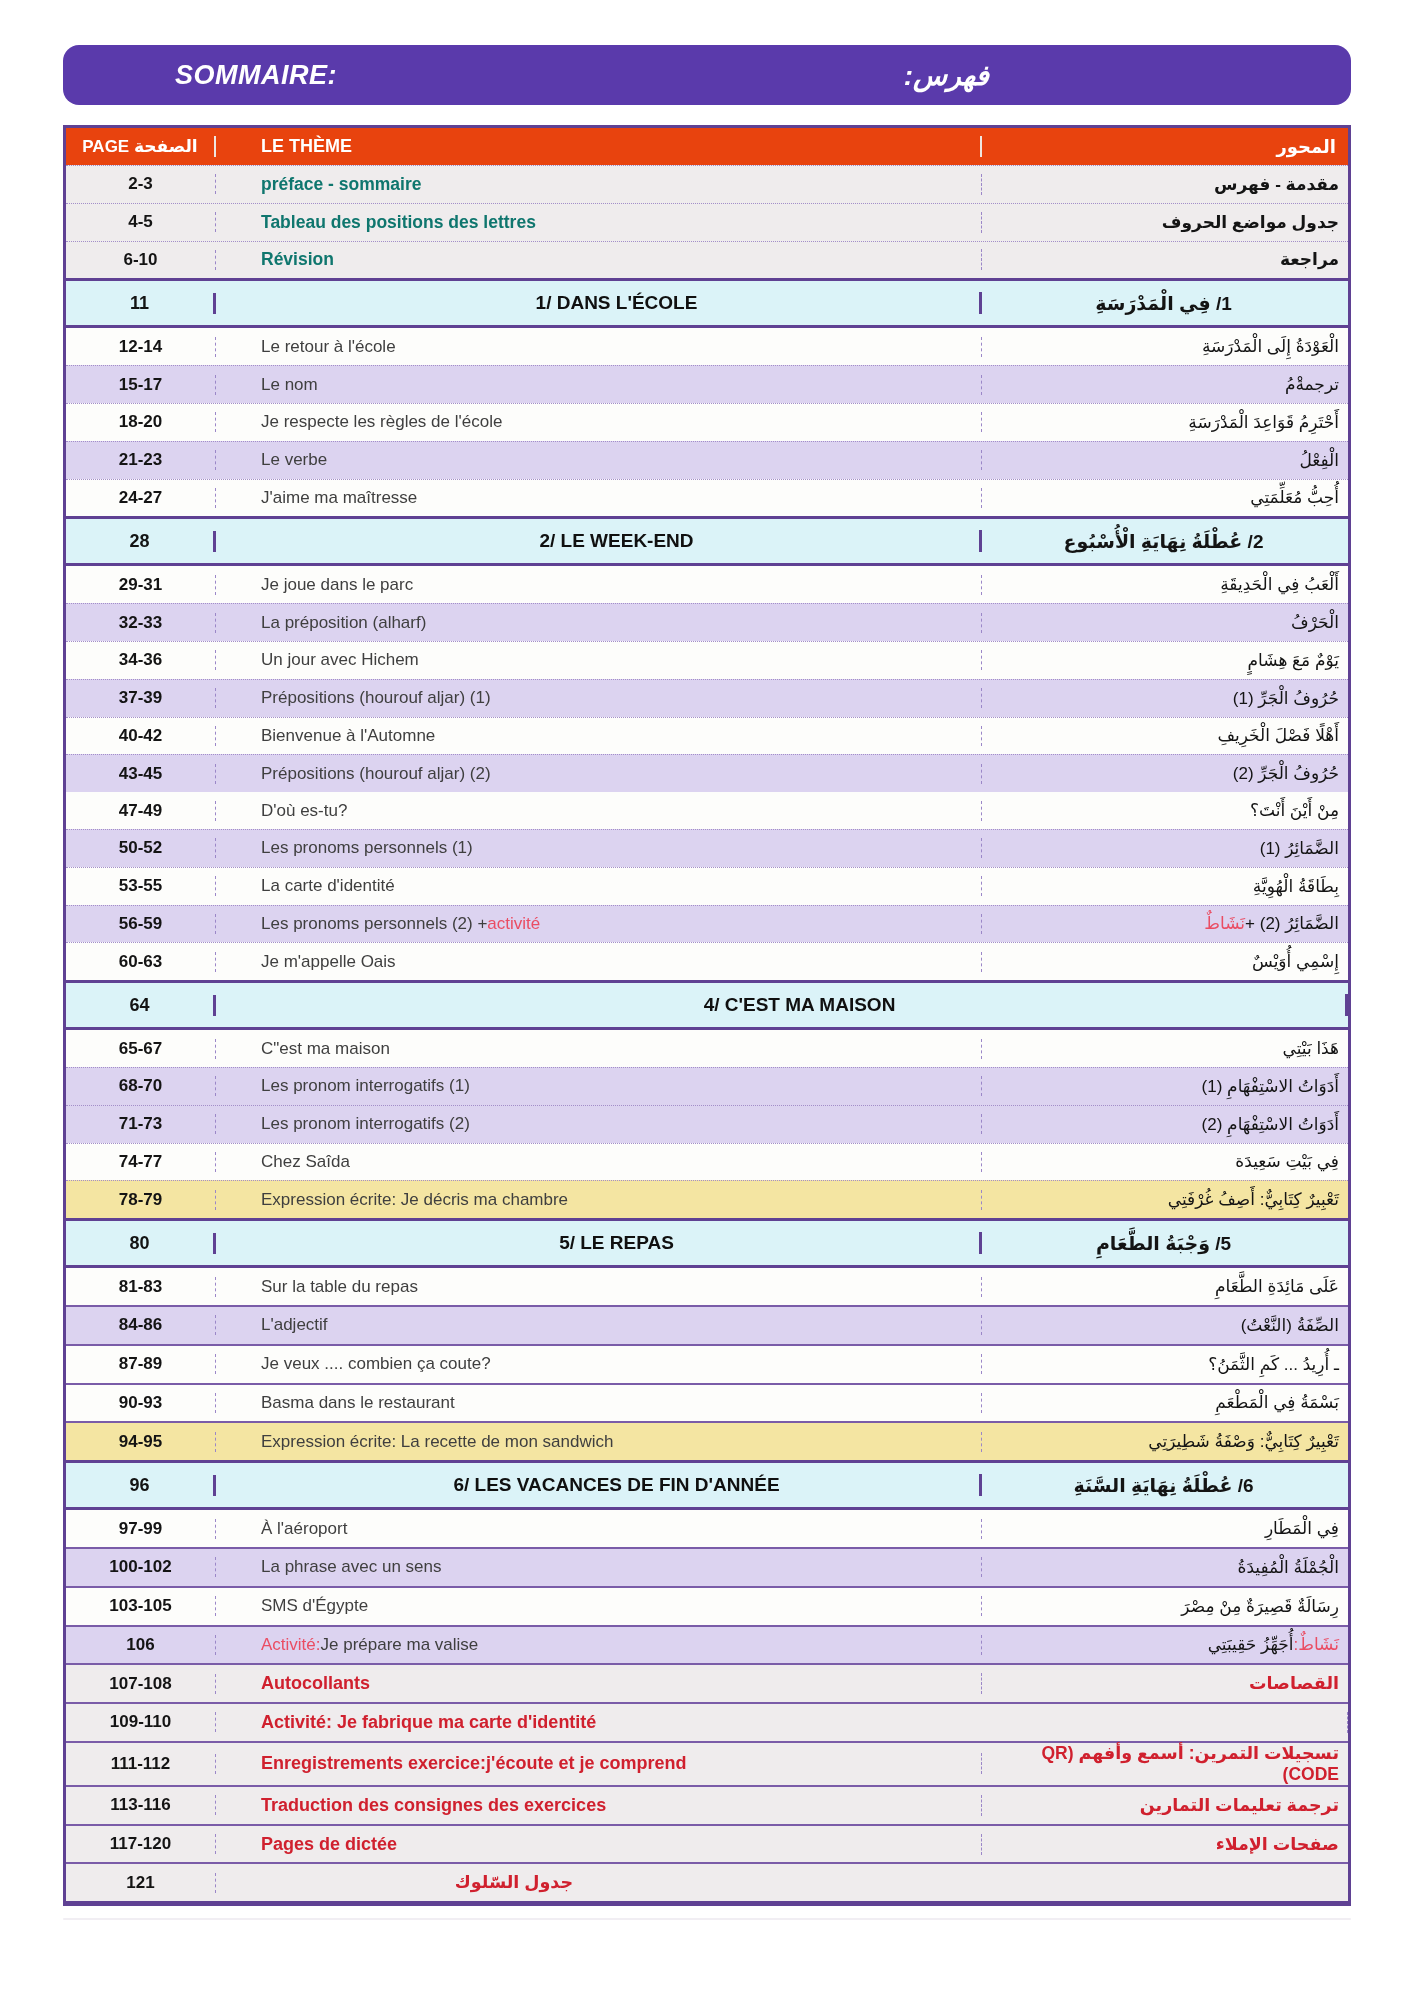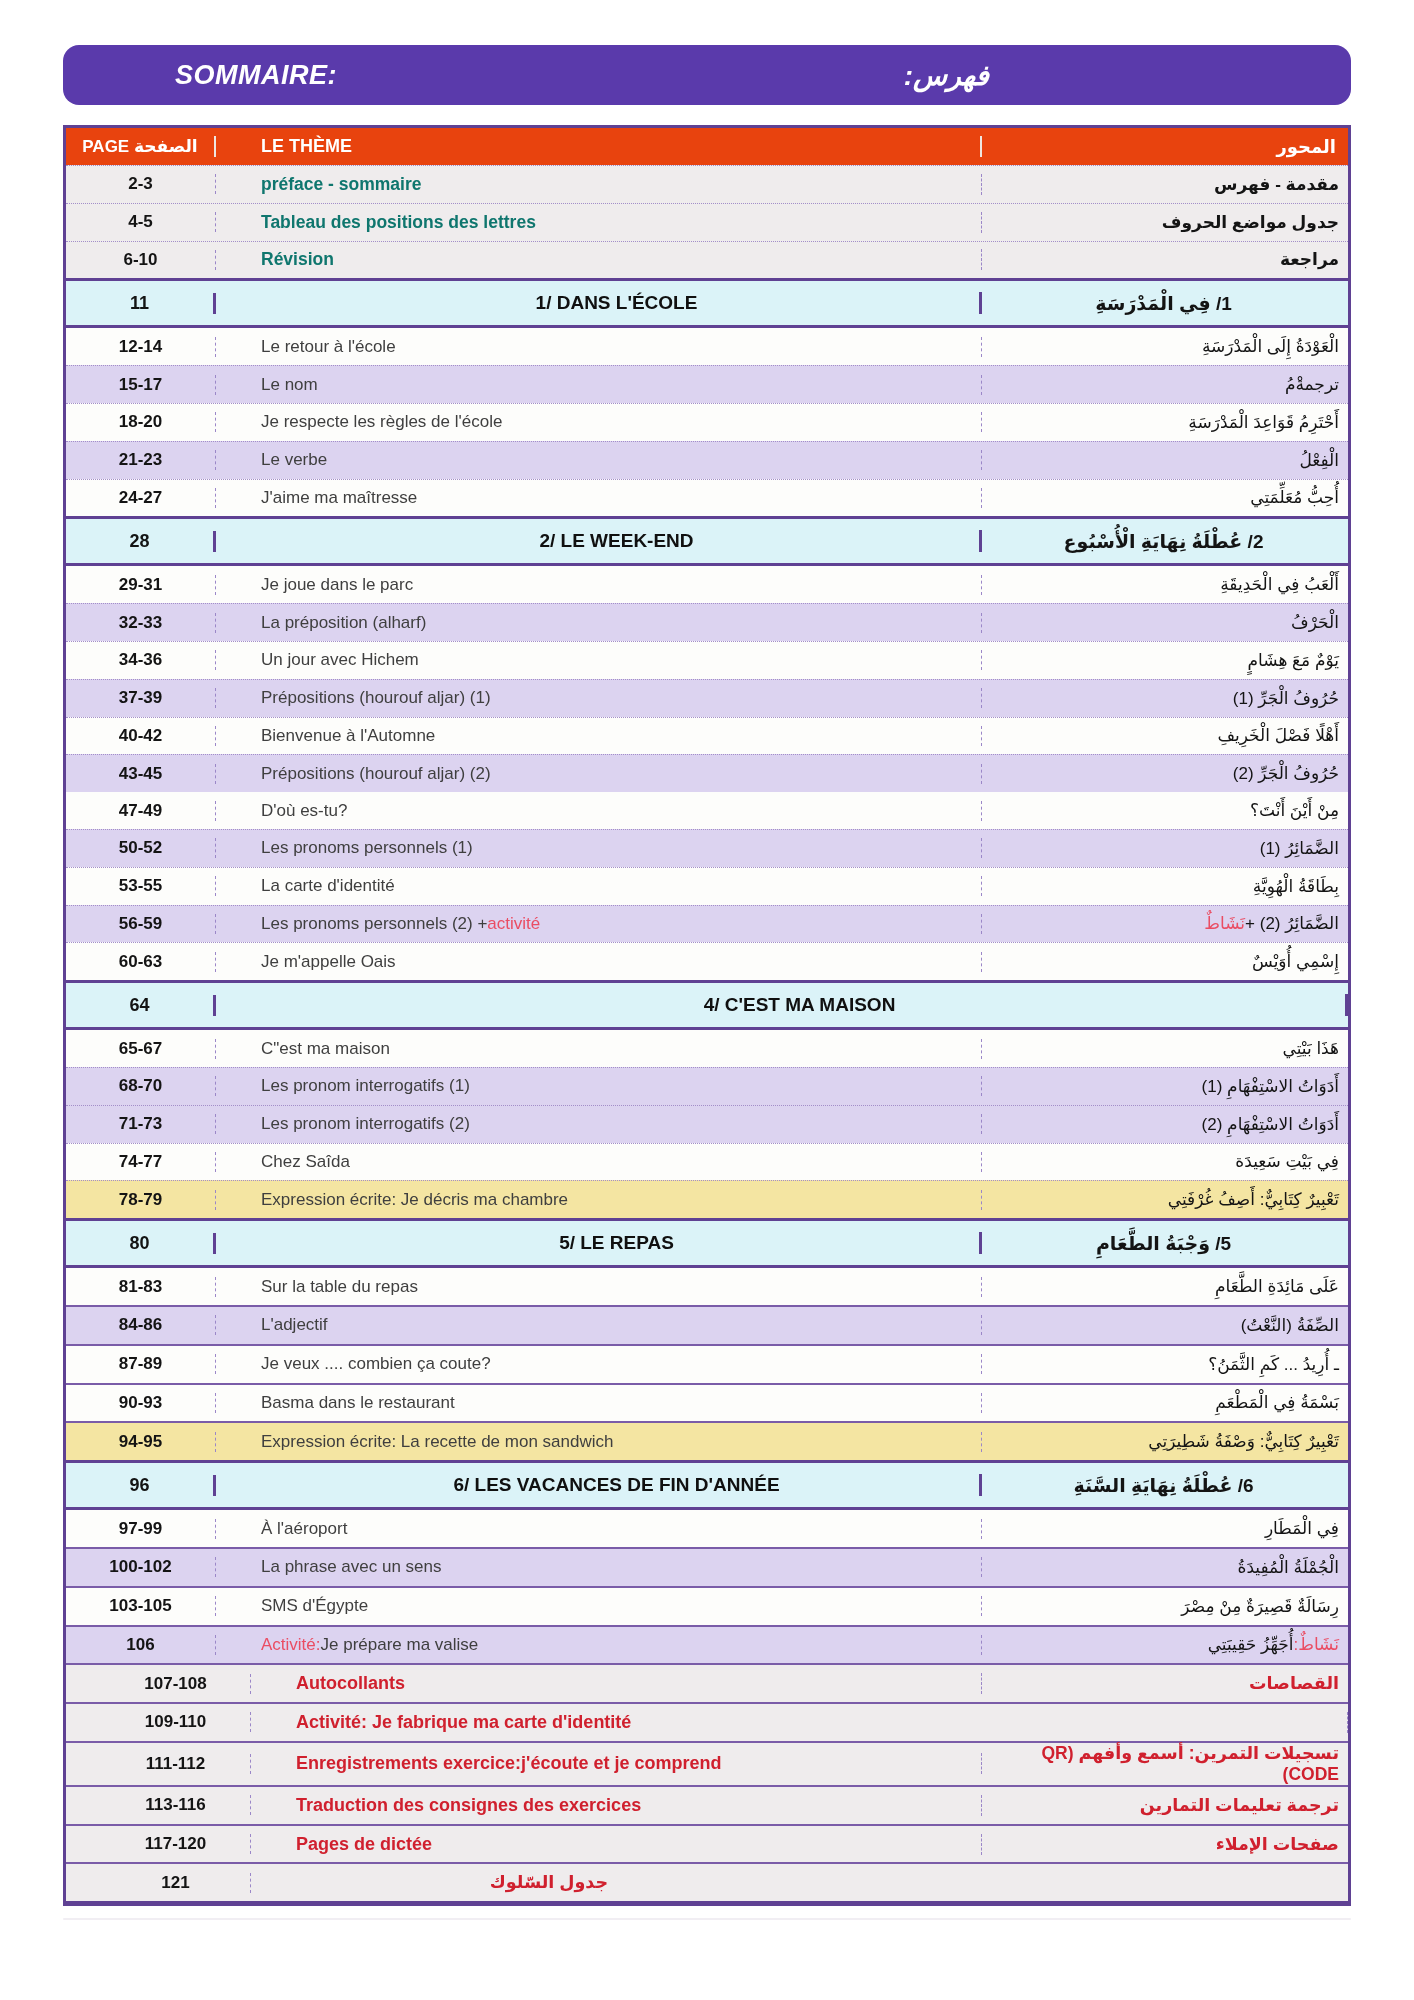--- a/index.html
+++ b/index.html
@@ -24,21 +24,21 @@
   .row.after-section{border-top:none;}
   .row.head{border-top:none;background:#e8430e;min-height:37px;}
   .row.section{
     background:#dbf3f8;min-height:44px;
     border-top:3px solid #5f4193;border-bottom:3px solid #5f4193;
   }
   .row.intro{background:#efeced;}
   .row.white{background:#fdfdfb;}
   .row.lavender{background:#dcd3f0;}
   .row.yellow{background:#f4e5a2;}
-  .row.final{background:#efeced;padding-left:35px;}
+  .row.final{background:#efeced;}
 
   .cell{display:flex;align-items:center;box-sizing:border-box;}
   .c-page{width:150px;justify-content:center;font-weight:bold;font-size:17px;color:#141414;
           border-right:1px dashed #9b87c8;text-align:center;}
   .c-theme{flex:1;padding-left:7px;font-size:17px;color:#3f3f3f;border-right:1px dashed #9b87c8;margin-left:38px;}
   .c-mihwar{width:366px;justify-content:flex-start;padding-right:9px;padding-left:6px;font-size:17px;color:#141414;}
 
   .head .cell{color:#ffffff;font-weight:bold;}
   .head .c-page{font-size:17px;border-right:2px solid #efe6e0;}
   .head .c-theme{font-size:18px;border-right:2px solid #efe6e0;color:#fff;}

